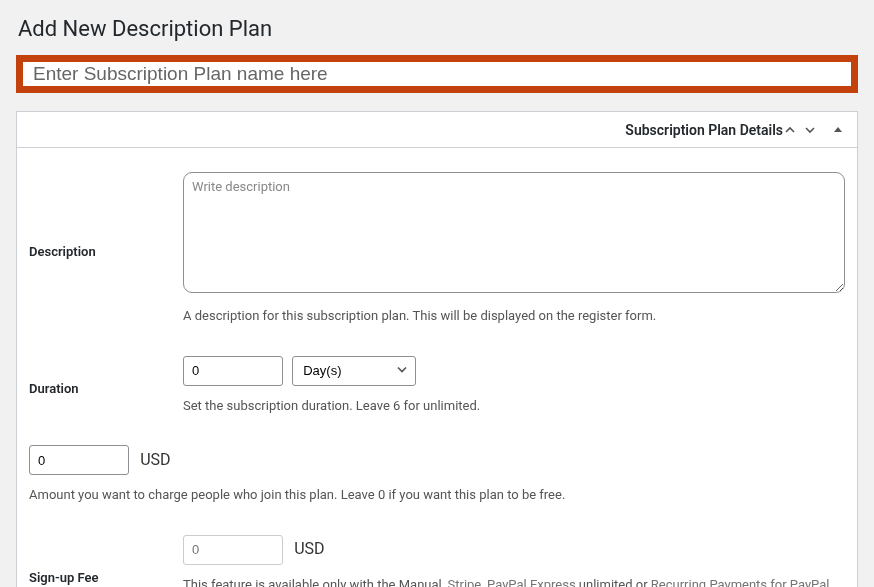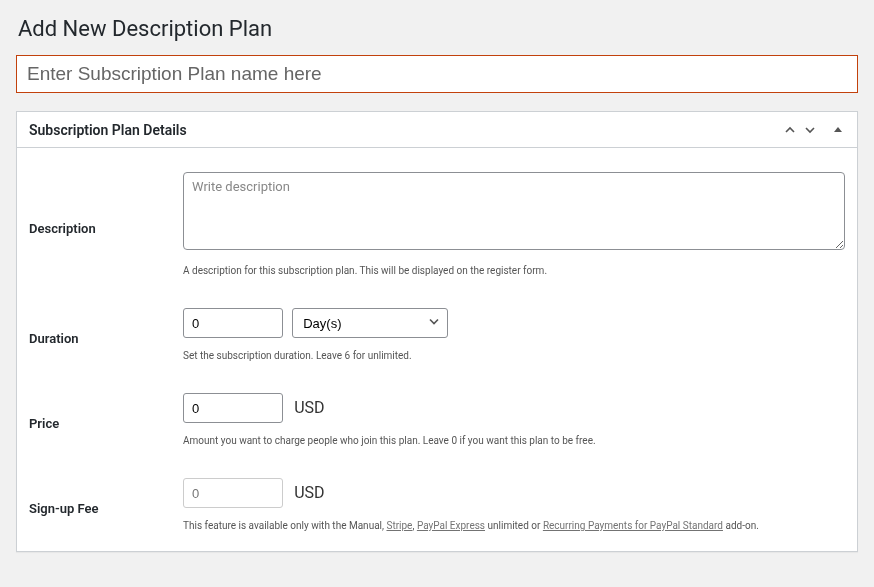--- a/index.html
+++ b/index.html
@@ -13,38 +13,38 @@
   .page-title {
     font-size: 22px;
     font-weight: 400;
     color: #23282d;
     margin-bottom: 14px;
     margin-left: 2px;
   }
   .title-input {
     width: 100%;
     height: 38px;
-    border: 1px solid #c2410c;
+    border: 7px solid #c2410c;
     background: #fff;
     padding: 0 10px;
     font-size: 19px;
     color: #555;
     margin-bottom: 18px;
     outline: none;
   }
   .title-input::placeholder { color: #666; }
   .postbox {
     border: 1px solid #ccd0d4;
     background: #fff;
     box-shadow: 0 1px 1px rgba(0,0,0,0.04);
   }
   .postbox-header {
     display: flex;
     align-items: center;
-    justify-content: space-between;
+    justify-content: flex-end;
     border-bottom: 1px solid #ccd0d4;
     padding: 0 12px;
     height: 36px;
   }
   .postbox-title {
     font-size: 14px;
     font-weight: 600;
     color: #23282d;
   }
   .postbox-actions {
@@ -77,34 +77,34 @@
     color: #23282d;
     padding-top: 6px;
   }
   .field-content {
     flex: 1;
     font-size: 13px;
     color: #555;
   }
   textarea.desc {
     width: 100%;
-    height: 78px;
+    height: 121px;
     border: 1px solid #8c8f94;
-    border-radius: 4px;
+    border-radius: 9px;
     padding: 6px 8px;
     font-size: 13px;
     font-family: inherit;
     resize: both;
     outline: none;
     color: #555;
   }
   textarea.desc::placeholder { color: #888; }
   .help {
     margin-top: 10px;
-    font-size: 10px;
+    font-size: 13px;
     color: #555;
     line-height: 1.5;
   }
   .num-input {
     width: 100px;
     height: 30px;
     border: 1px solid #8c8f94;
     border-radius: 3px;
     padding: 0 8px;
     font-size: 13px;
@@ -114,21 +114,21 @@
     border-color: #ccc;
     background: #fff;
   }
   .select-wrap {
     display: inline-flex;
     align-items: center;
     position: relative;
     margin-left: 6px;
   }
   .select {
-    width: 156px;
+    width: 124px;
     height: 30px;
     border: 1px solid #8c8f94;
     border-radius: 3px;
     padding: 0 28px 0 10px;
     font-size: 13px;
     background: #fff;
     appearance: none;
     -webkit-appearance: none;
     cursor: pointer;
   }
@@ -204,21 +204,20 @@
             <svg width="12" height="12" viewBox="0 0 12 12">
                 <path d="M2 4 L6 8 L10 4" fill="none" stroke="currentColor" stroke-width="1.6"></path>
               </svg>
           </span>
         </span>
         <div class="help">Set the subscription duration. Leave 6 for unlimited.</div>
       </div>
     </div>
 
     <div class="field-row">
-      <div class="field-label">Price</div>
       <div class="field-content">
         <input type="text" class="num-input" value="0" style="">
         <span class="inline-unit">USD</span>
         <div class="help">Amount you want to charge people who join this plan. Leave 0 if you want this plan to be free.</div>
       </div>
     </div>
 
     <div class="field-row" style="padding-bottom:6px;">
       <div class="field-label">Sign-up Fee</div>
       <div class="field-content">

